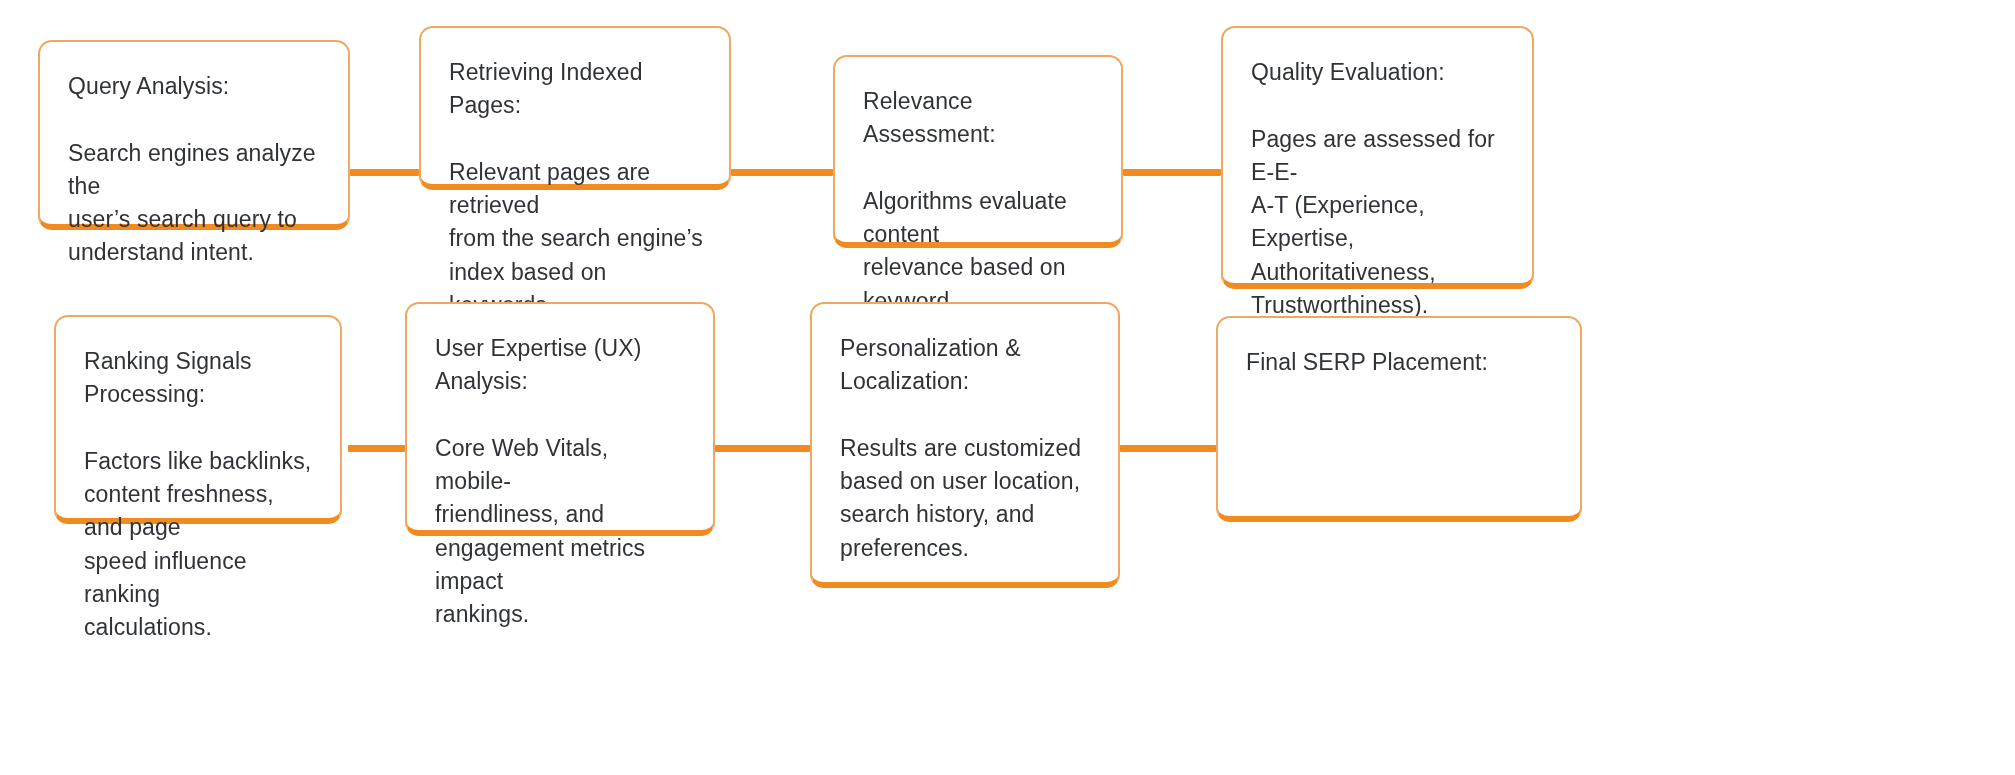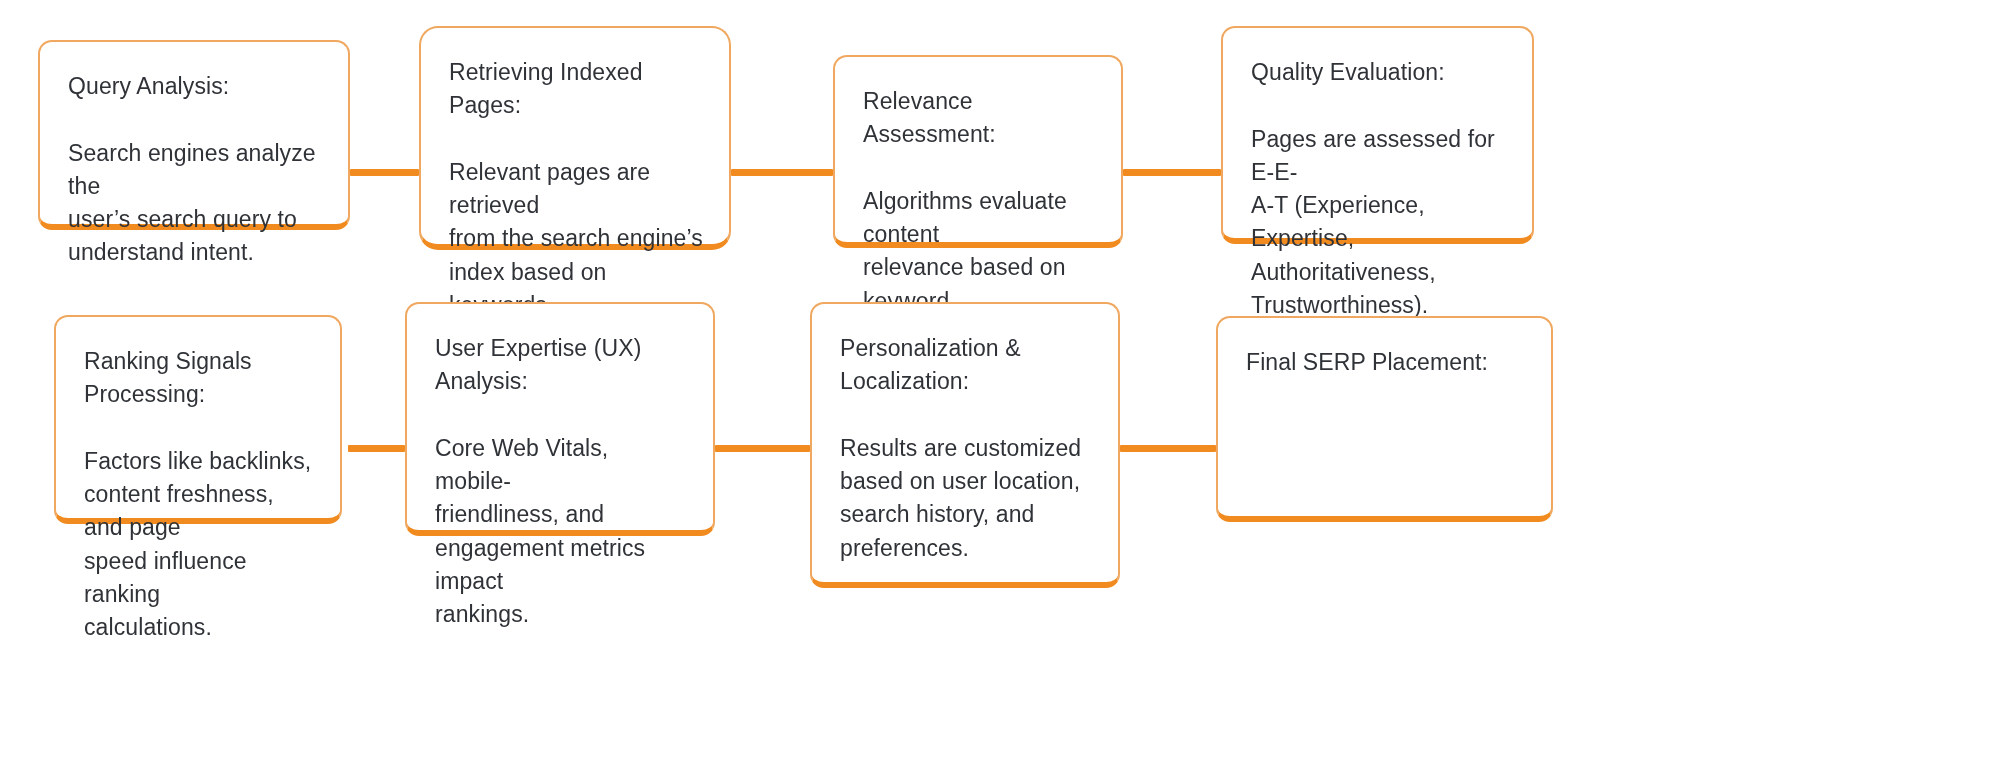--- a/index.html
+++ b/index.html
@@ -52,33 +52,33 @@
   
   .connector {
     position: absolute;
     height: 7px;
     background: #f18b1f;
     border-radius: 1px;
   }
 
   
   #node-0 { left: 38px;   top: 40px;  width: 312px; height: 190px; }
-  #node-1 { left: 419px;  top: 26px;  width: 312px; height: 224px; border-radius: 19px; }
+  #node-1 { left: 419px;  top: 26px;  width: 312px; height: 164px; }
   #node-2 { left: 833px;  top: 31px;  width: 290px; height: 193px; margin-top: 24px; }
-  #node-3 { left: 1221px; top: 26px;  width: 313px; height: 218px; }
+  #node-3 { left: 1221px; top: 26px;  width: 313px; height: 263px; }
 
   #conn-0-1 { left: 350px;  top: 169px; width: 69px;  }
   #conn-1-2 { left: 731px;  top: 169px; width: 102px; }
   #conn-2-3 { left: 1123px; top: 169px; width: 98px;  }
 
   
   #node-4 { left: 54px;   top: 315px; width: 288px; height: 209px; }
   #node-5 { left: 405px;  top: 302px; width: 310px; height: 234px; }
   #node-6 { left: 810px;  top: 302px; width: 310px; height: 286px; }
-  #node-7 { left: 1216px; top: 316px; width: 337px; height: 206px; }
+  #node-7 { left: 1216px; top: 316px; width: 366px; height: 206px; }
 
   #conn-4-5 { left: 348px;  top: 445px; width: 57px;  }
   #conn-5-6 { left: 715px;  top: 445px; width: 95px;  }
   #conn-6-7 { left: 1120px; top: 445px; width: 96px;  }
 </style>
 </head>
 <body>
 
 <div id="flow-canvas">
 

